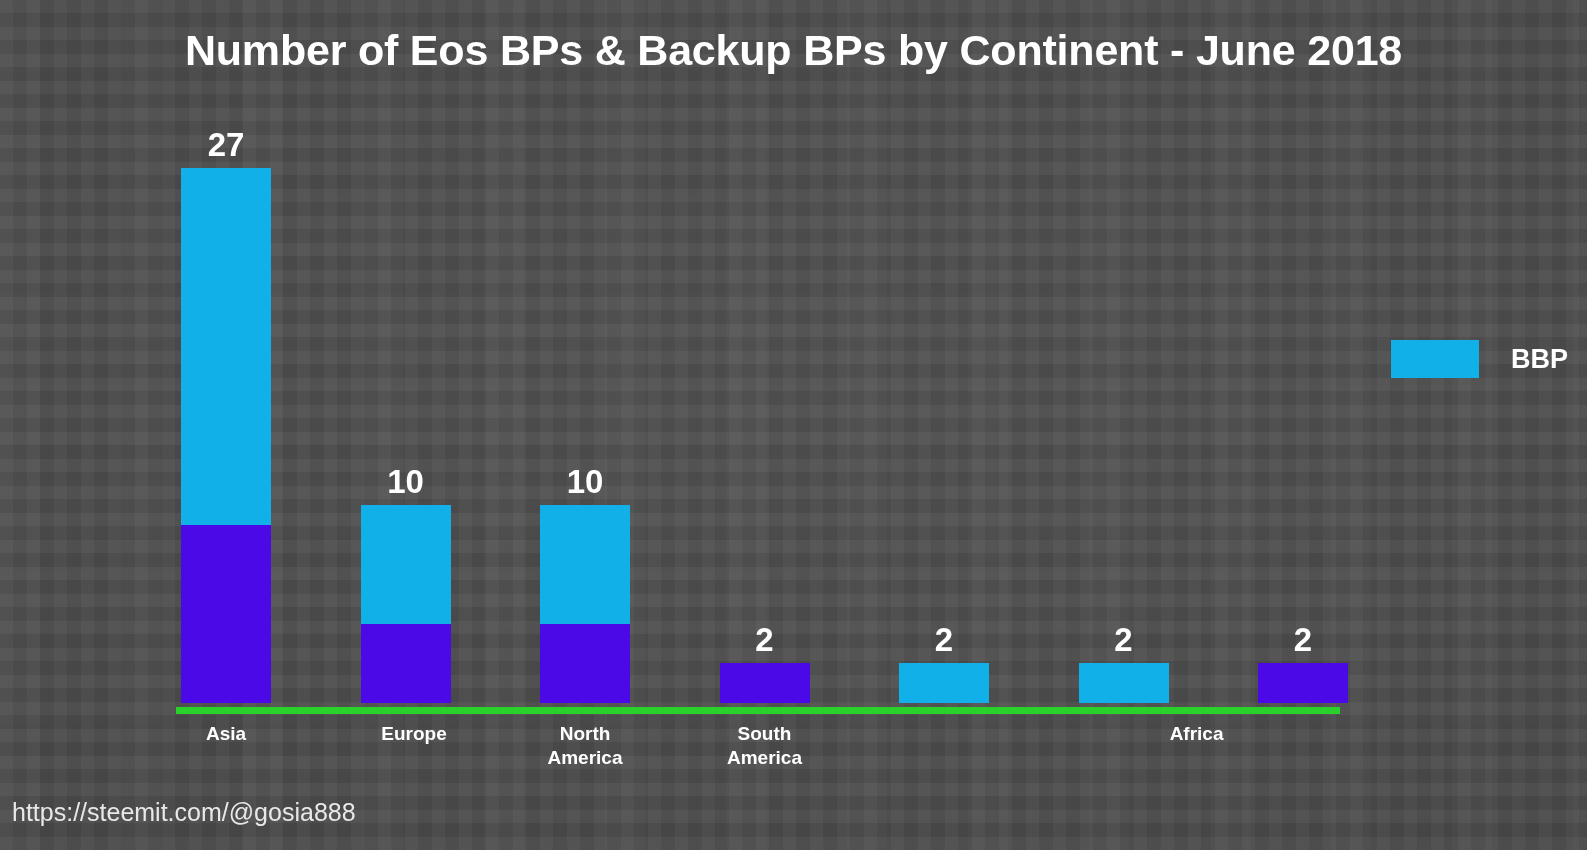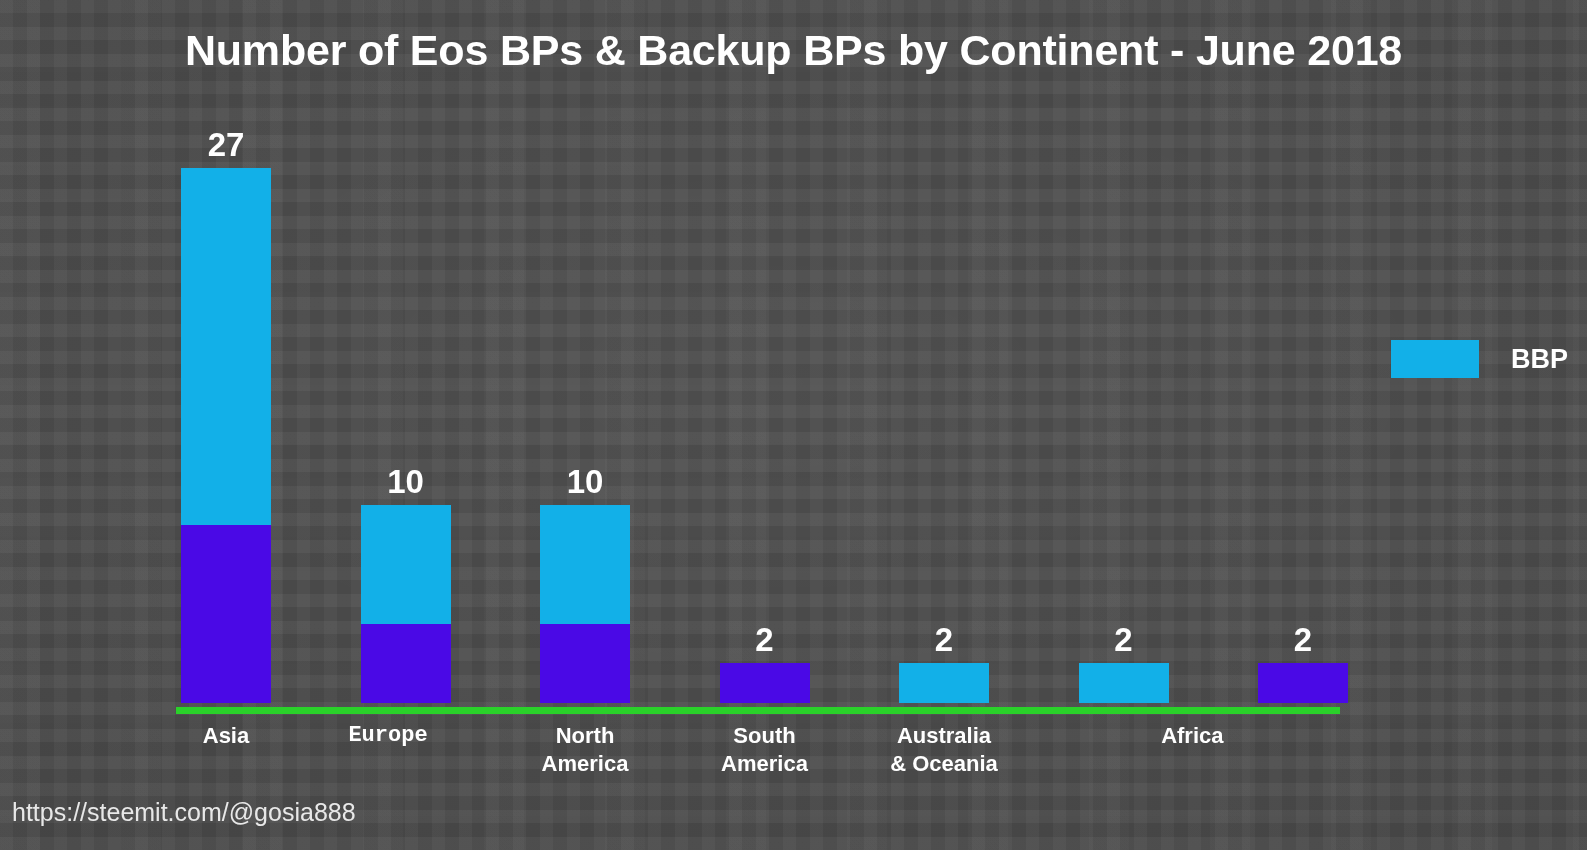--- a/index.html
+++ b/index.html
@@ -88,21 +88,21 @@
     font-size: 33px;
     font-weight: bold;
     white-space: nowrap;
   }
 
   .cat-label {
     position: absolute;
     top: 722px;
     text-align: center;
     color: #ffffff;
-    font-size: 22px;
+    font-size: 19px;
     font-weight: bold;
     line-height: 1.28;
     white-space: pre-line;
   }
   .cat-label.highlight { color: #f2ea17; }
 
   #axis-line {
     position: absolute;
     left: 176px;
     top: 707px;
@@ -160,40 +160,38 @@
         <div class="seg seg-bp" style="background: rgb(74, 9, 230); bottom: 0px; height: 178.2px;"></div>
         <div class="seg seg-bbp" style="background: rgb(18, 176, 232); bottom: 178.2px; height: 356.4px;"></div>
         <div class="bar-total" style="bottom: 538.6px;">27</div>
       </div>
       <div class="cat-label" style="left: 126px; width: 200px;">Asia</div>
       <div class="bar-group" style="left: 360.5px; width: 90px; height: 198px;">
         <div class="seg seg-bp" style="background: rgb(74, 9, 230); bottom: 0px; height: 79.2px;"></div>
         <div class="seg seg-bbp" style="background: rgb(18, 176, 232); bottom: 79.2px; height: 118.8px;"></div>
         <div class="bar-total" style="bottom: 202px;">10</div>
       </div>
-      <div class="cat-label" style="left: 288px; width: 200px; font-family: Liberation Mono, monospace;">Europe</div>
+      <div class="cat-label" style="left: 314px; width: 200px;">Europe</div>
       <div class="bar-group" style="left: 540px; width: 90px; height: 198px;">
         <div class="seg seg-bp" style="background: rgb(74, 9, 230); bottom: 0px; height: 79.2px;"></div>
         <div class="seg seg-bbp" style="background: rgb(18, 176, 232); bottom: 79.2px; height: 118.8px;"></div>
         <div class="bar-total" style="bottom: 202px;">10</div>
       </div>
       <div class="cat-label" style="left: 485px; width: 200px;">North
 America</div>
       <div class="bar-group" style="left: 719.5px; width: 90px; height: 39.6px;">
         <div class="seg seg-bp" style="background: rgb(74, 9, 230); bottom: 0px; height: 39.6px;"></div>
         <div class="bar-total" style="bottom: 43.6px;">2</div>
       </div>
       <div class="cat-label" style="left: 664.5px; width: 200px;">South
 America</div>
       <div class="bar-group" style="left: 899px; width: 90px; height: 39.6px;">
         <div class="seg seg-bbp" style="background: rgb(18, 176, 232); bottom: 0px; height: 39.6px;"></div>
         <div class="bar-total" style="bottom: 43.6px;">2</div>
       </div>
-      <div class="cat-label" style="left: 844px; width: 200px;">Australia
-&amp; Oceania</div>
       <div class="bar-group" style="left: 1078.5px; width: 90px; height: 39.6px;">
         <div class="seg seg-bbp" style="background: rgb(18, 176, 232); bottom: 0px; height: 39.6px;"></div>
         <div class="bar-total" style="bottom: 43.6px;">2</div>
       </div>
       <div class="cat-label" style="left: 1023.5px; width: 200px; text-align: right;">Africa</div>
       <div class="bar-group" style="left: 1258px; width: 90px; height: 39.6px;">
         <div class="seg seg-bp" style="background: rgb(74, 9, 230); bottom: 0px; height: 39.6px;"></div>
         <div class="bar-total" style="bottom: 43.6px;">2</div>
       </div>
     </div>

